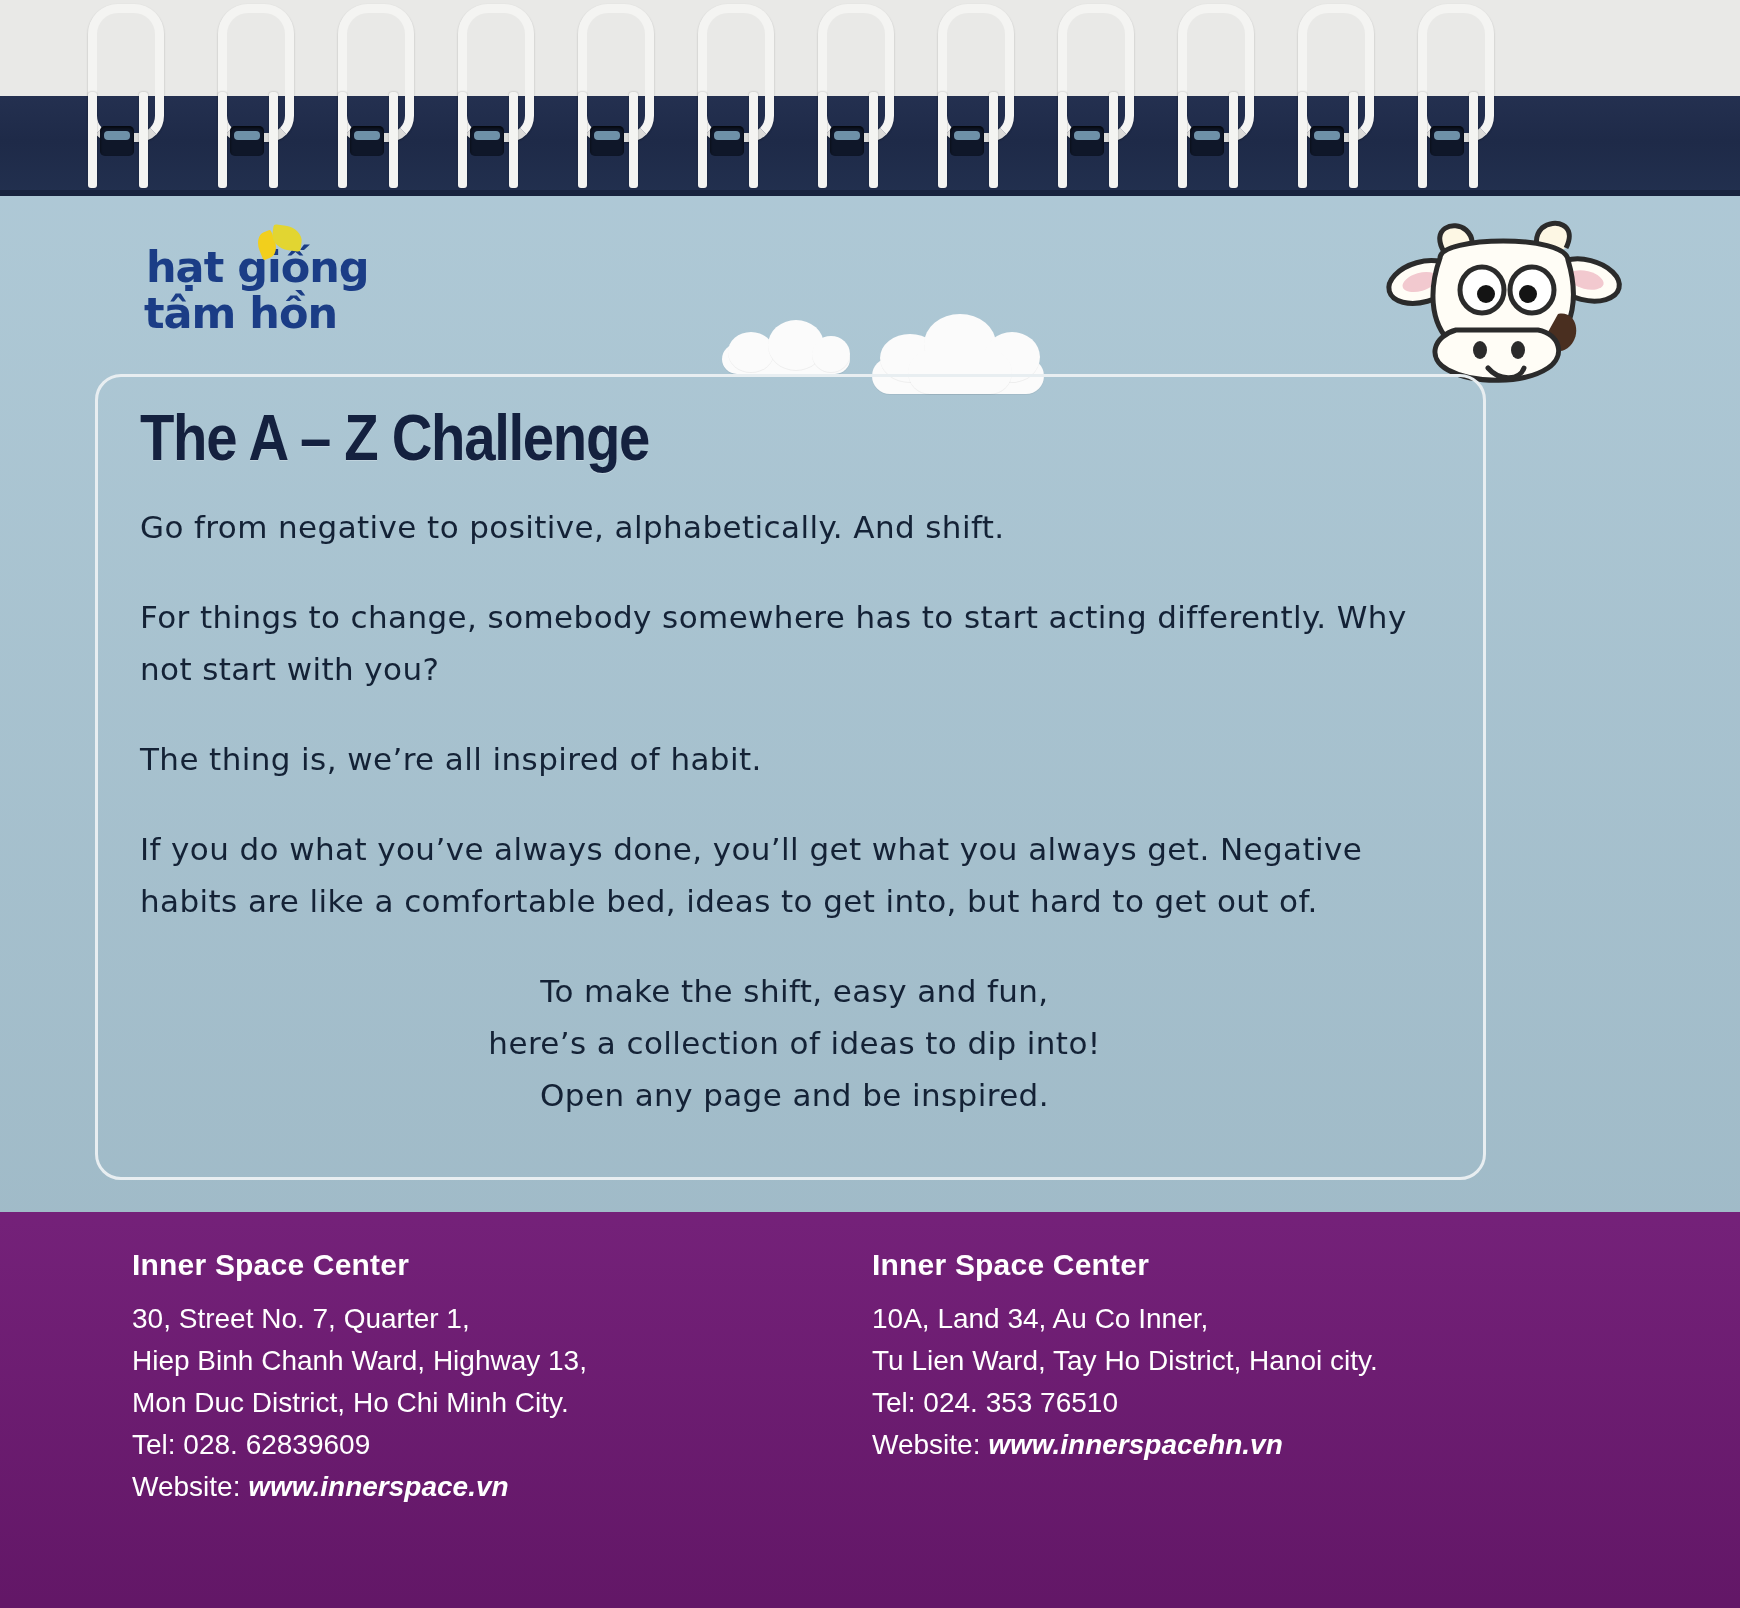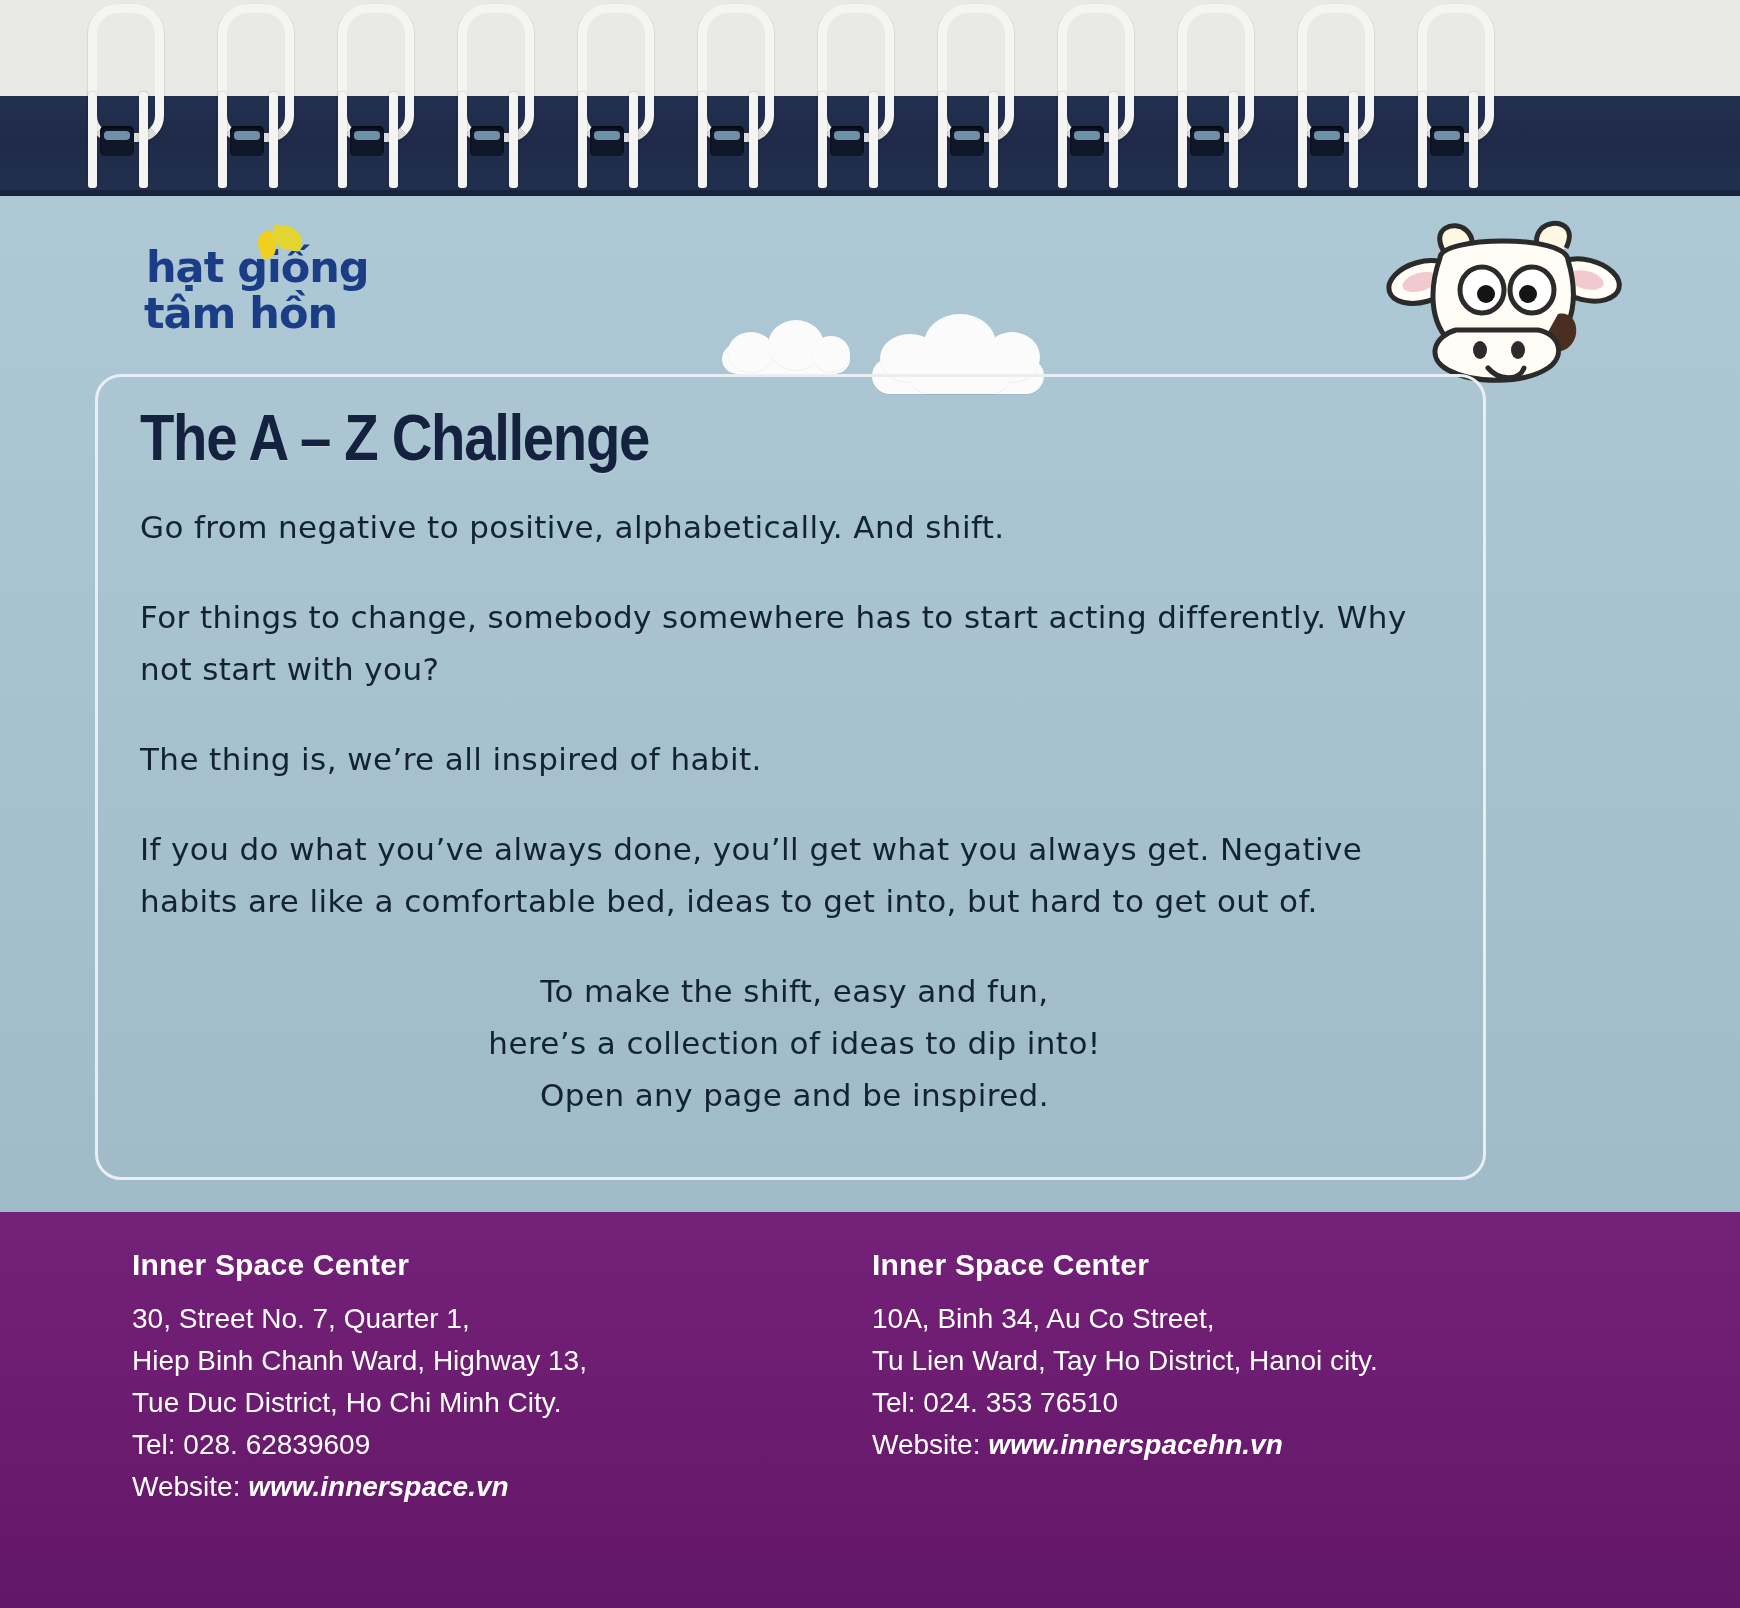--- a/index.html
+++ b/index.html
@@ -264,31 +264,31 @@
     </div>
   </div>
 
   <div class="footer">
     <div class="noise"></div>
 
     <div class="col left">
       <h2>Inner Space Center</h2>
       <div class="line">30, Street No. 7, Quarter 1,</div>
       <div class="line">Hiep Binh Chanh Ward, Highway 13,</div>
-      <div class="line">Tue Duc District, Ho Chi Minh City.</div>
+      <div class="line">Mon Duc District, Ho Chi Minh City.</div>
       <div class="line">Tel: 028. 62839609</div>
       <div class="line">
         <span>Website:</span>
         <span class="em">www.innerspace.vn</span>
       </div>
     </div>
 
     <div class="col right">
       <h2>Inner Space Center</h2>
-      <div class="line">10A, Binh 34, Au Co Street,</div>
+      <div class="line">10A, Land 34, Au Co Inner,</div>
       <div class="line">Tu Lien Ward, Tay Ho District, Hanoi city.</div>
       <div class="line">Tel: 024. 353 76510</div>
       <div class="line">
         <span>Website:</span>
         <span class="em">www.innerspacehn.vn</span>
       </div>
     </div>
 
   </div>
 

